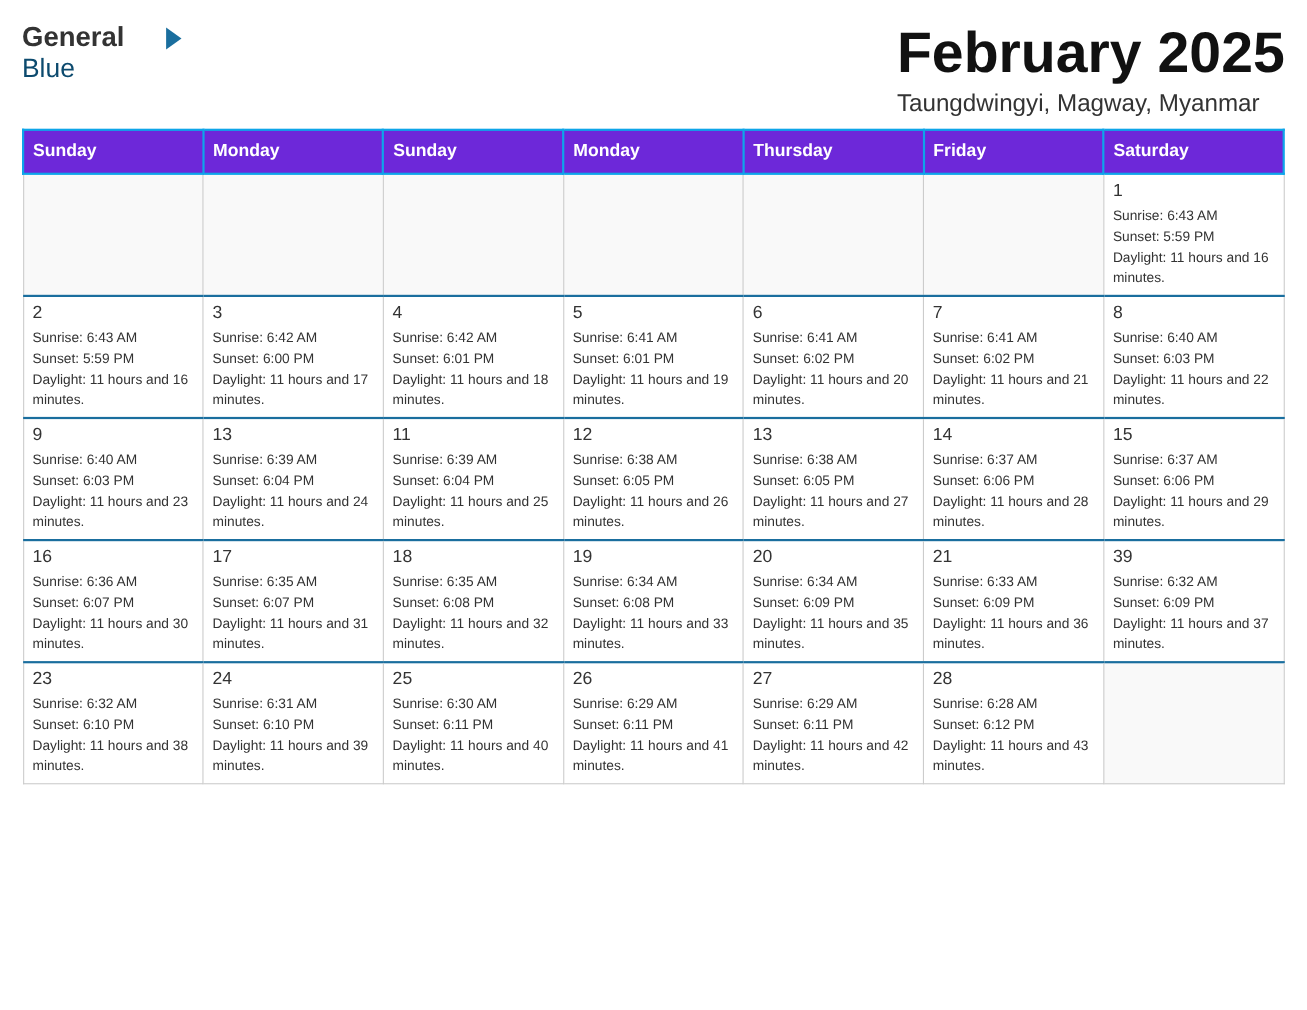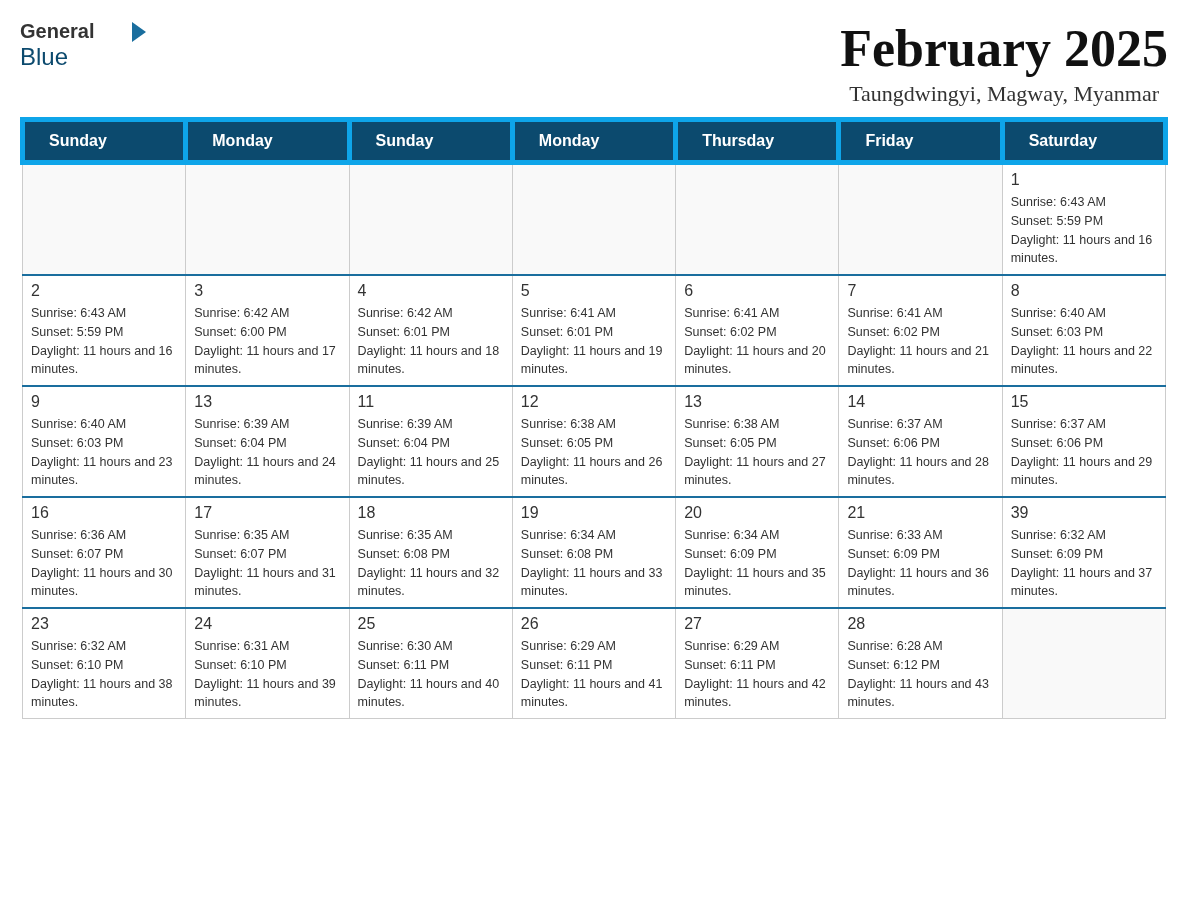--- a/index.html
+++ b/index.html
@@ -17,67 +17,66 @@
       margin-bottom: 10px;
     }
     .logo {
       display: flex;
       flex-direction: column;
       align-items: flex-start;
     }
     .logo-text {
       display: flex;
       align-items: center;
-      font-size: 20px;
+      font-size: 25px;
       font-weight: bold;
       color: #333;
       gap: 36px;
     }
     .logo-general { color: #333; }
     .logo-arrow {
       width: 0; height: 0;
       border-left: 14px solid #1a6e9e;
       border-top: 10px solid transparent;
       border-bottom: 10px solid transparent;
       margin: 0 2px;
       display: inline-block;
     }
     .logo-blue {
       color: #0c4a6e;
       font-size: 24px;
       font-weight: normal;
     }
     .title-section {
-      text-align: center;
-      font-family: Liberation Serif, serif;
+      text-align: left;
     }
     .month-title {
       font-size: 52px;
       font-weight: bold;
       color: #111;
       line-height: 1.1;
     }
     .location {
       font-size: 22px;
       color: #333;
       margin-top: 4px;
     }
     .calendar {
       width: 100%;
       border-collapse: collapse;
       margin-top: 10px;
     }
     .calendar th {
-      background-color: #0c4a6e;
+      background-color: #6d28d9;
       color: #fff;
-      padding: 10px 24px;
+      padding: 10px 8px;
       font-size: 16px;
       font-weight: bold;
       text-align: left;
-      border: 5px solid #0ea5e9;
+      border: 2px solid #0ea5e9;
     }
     .calendar td {
       border: 1px solid #ccc;
       vertical-align: top;
       padding: 6px 8px;
       width: calc(100% / 7);
       min-height: 110px;
       height: 110px;
       font-size: 13px;
       color: #333;

